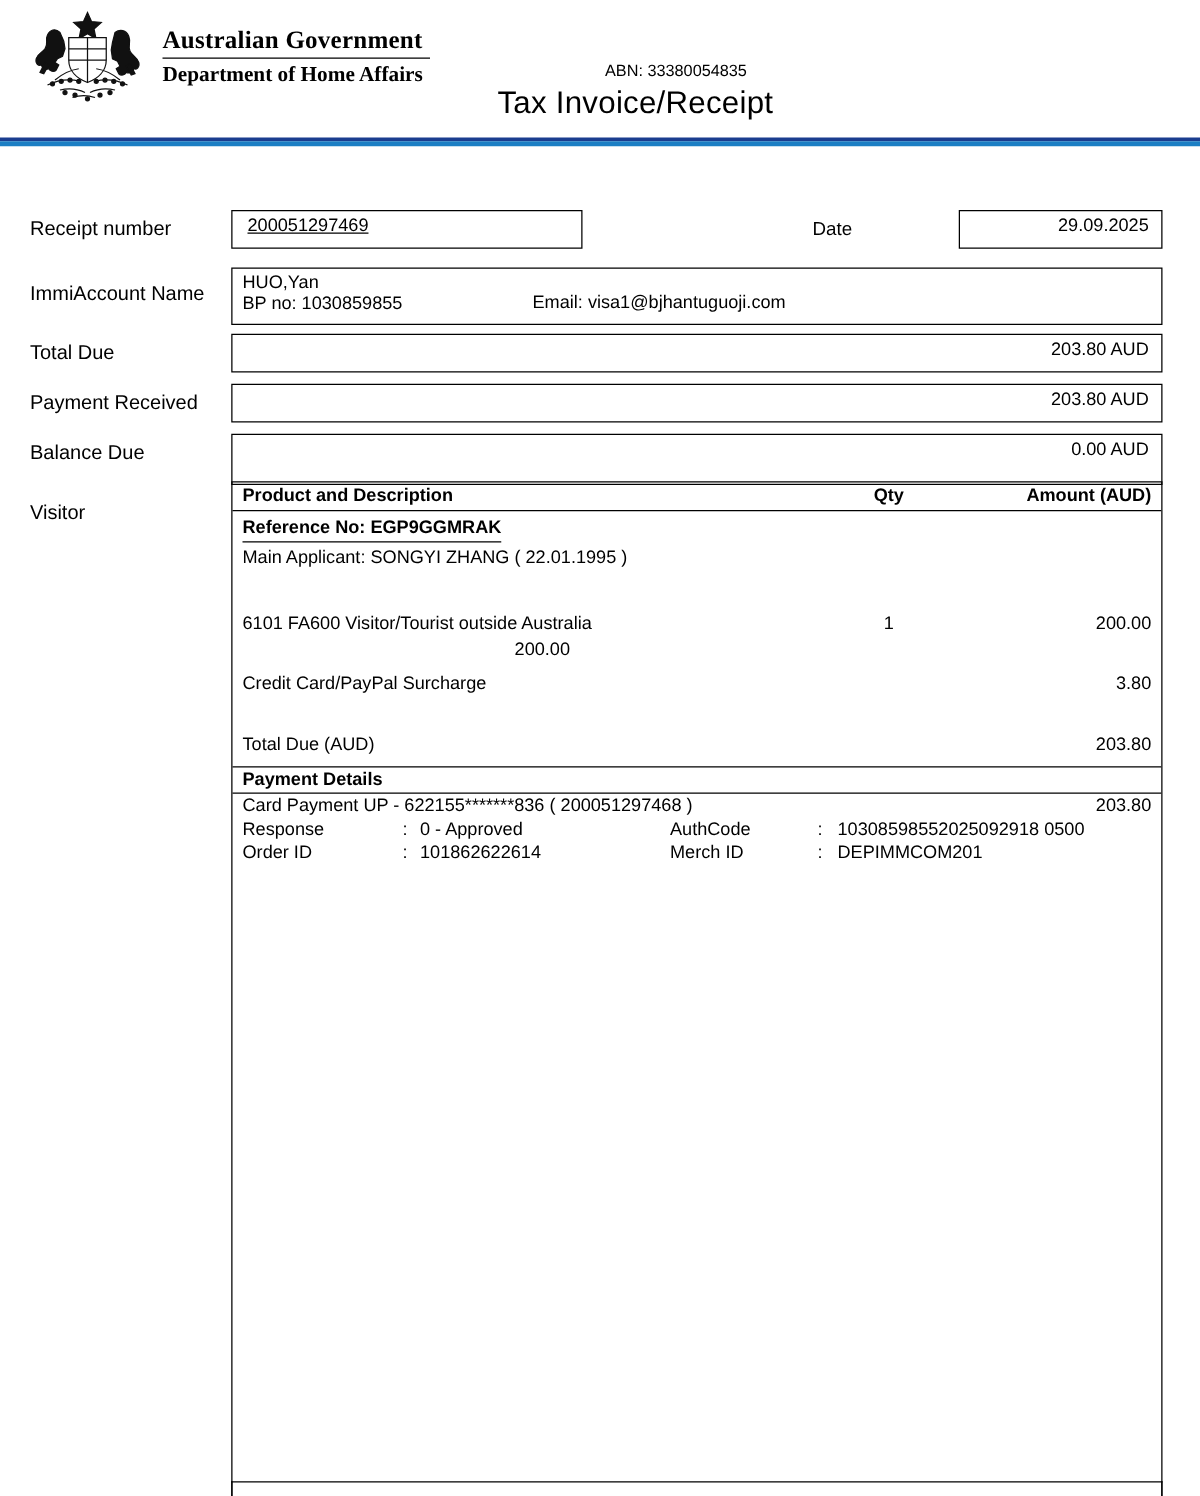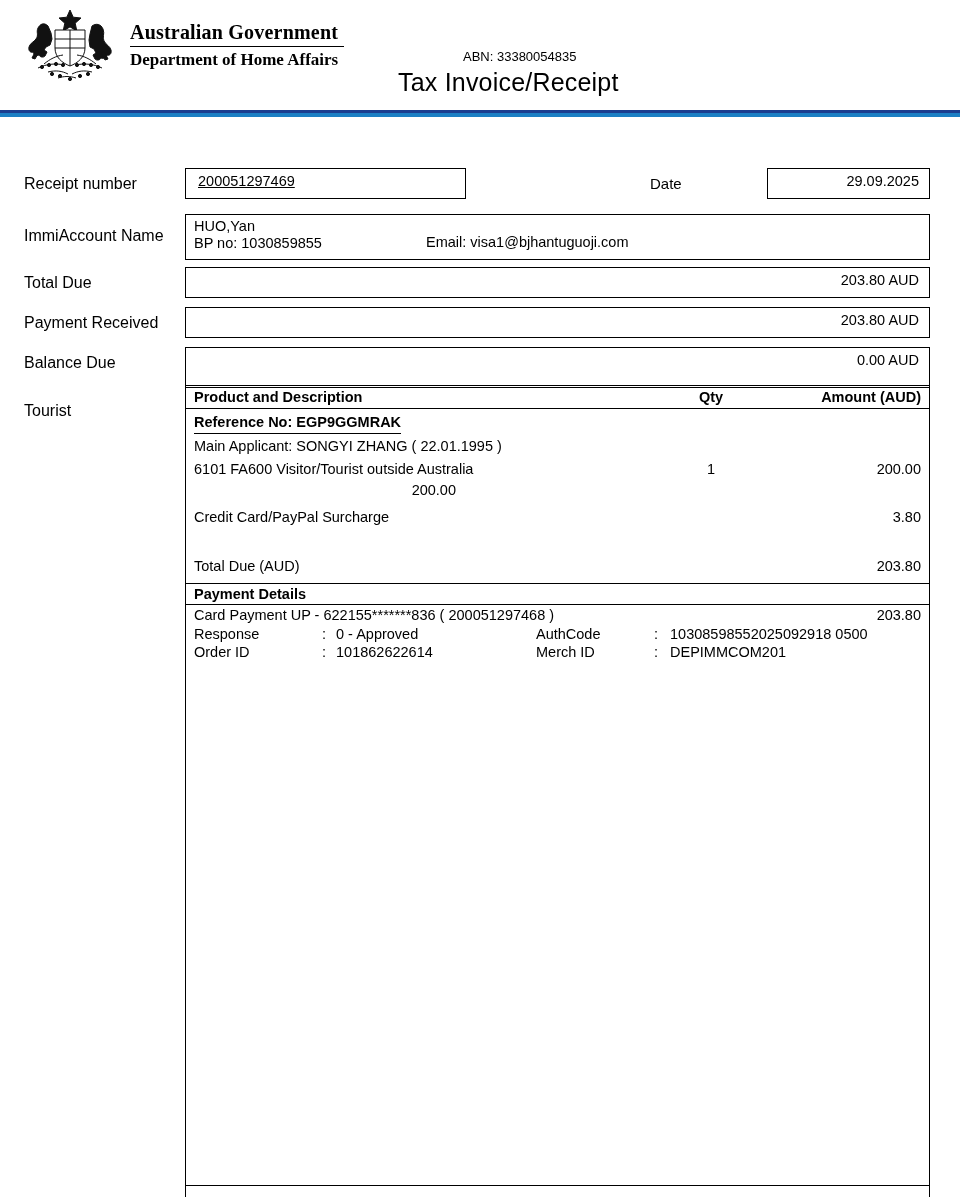--- a/index.html
+++ b/index.html
@@ -45,21 +45,21 @@
     width: 214px;
     margin: 2px 0 3px 0;
   }
   .gov-line2 {
     font-size: 17px;
     font-weight: bold;
     line-height: 1.2;
   }
   .abn {
     position: absolute;
-    left: 463px;
+    left: 484px;
     top: 49px;
     font-size: 13px;
   }
   .doc-title {
     position: absolute;
     left: 398px;
     top: 68px;
     font-size: 25px;
     letter-spacing: .2px;
   }
@@ -282,39 +282,39 @@
 
   <div class="label" style="top:157px;">Total Due</div>
   <div class="box val-right" id="total-due-box">203.80 AUD</div>
 
   <div class="label" style="top:197px;">Payment Received</div>
   <div class="box val-right" id="payment-recv-box">203.80 AUD</div>
 
   <div class="label" style="top:237px;">Balance Due</div>
   <div class="box val-right" id="balance-due-box">0.00 AUD</div>
 
-  <div class="label" style="top:285px;">Tourist</div>
+  <div class="label" style="top:285px;">Visitor</div>
 
   <div id="details-table">
 
     <div class="dt-head">
       <div class="c-desc">Product and Description</div>
       <div class="c-qty">Qty</div>
       <div class="c-amt">Amount (AUD)</div>
     </div>
 
     <div class="dt-line" style="padding-top:3px;">
       <div class="c-desc"><span class="ref-no">Reference No: EGP9GGMRAK</span></div>
     </div>
 
     <div class="dt-line bold" style="padding-top:2px;">
       <div class="c-desc">Main Applicant:  SONGYI ZHANG ( 22.01.1995 )</div>
     </div>
 
-    <div class="dt-line" style="padding-top:2px;">
+    <div class="dt-line" style="padding-top:2px;margin-top:30px;">
       <div class="c-desc">6101   FA600 Visitor/Tourist outside Australia</div>
       <div class="c-qty">1</div>
       <div class="c-amt">200.00</div>
     </div>
 
     <div class="dt-line bold">
       <div class="c-qty"></div>
       <div class="c-amt">200.00</div>
     </div>
 

